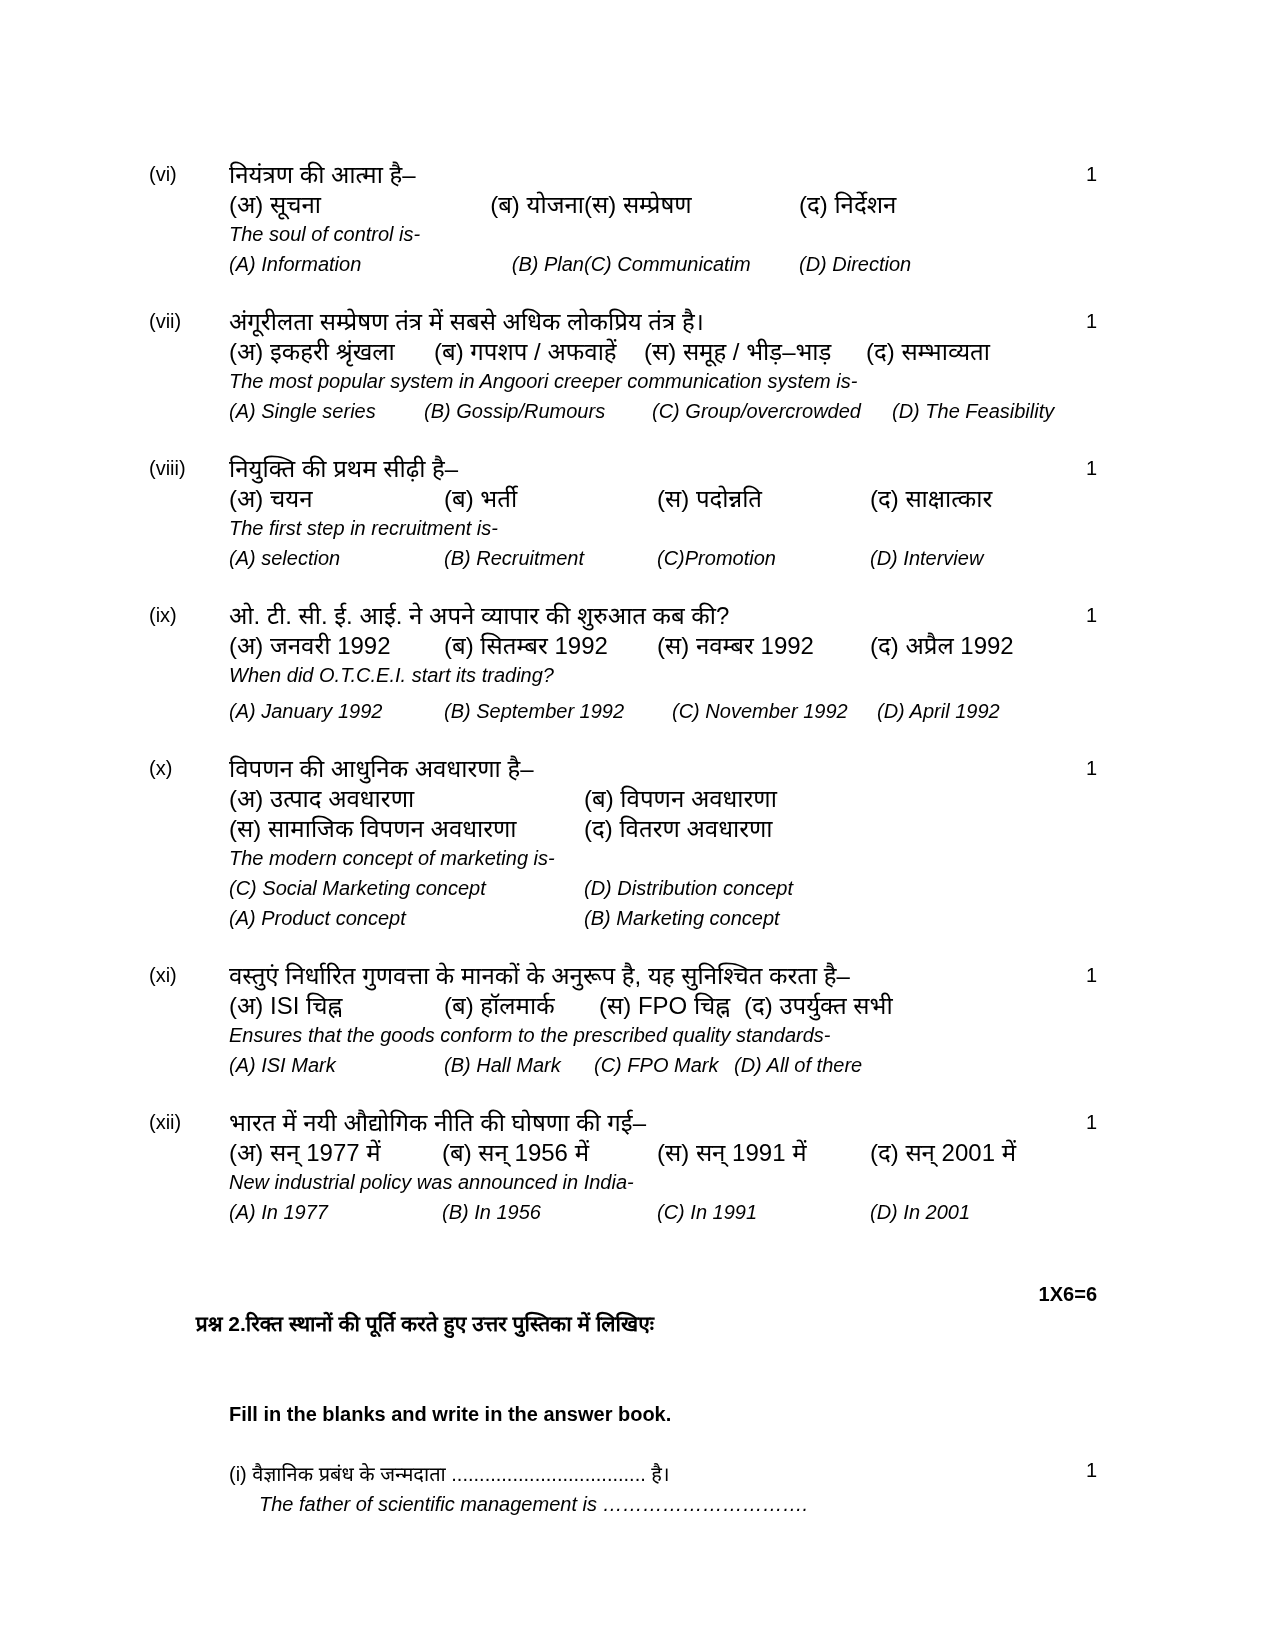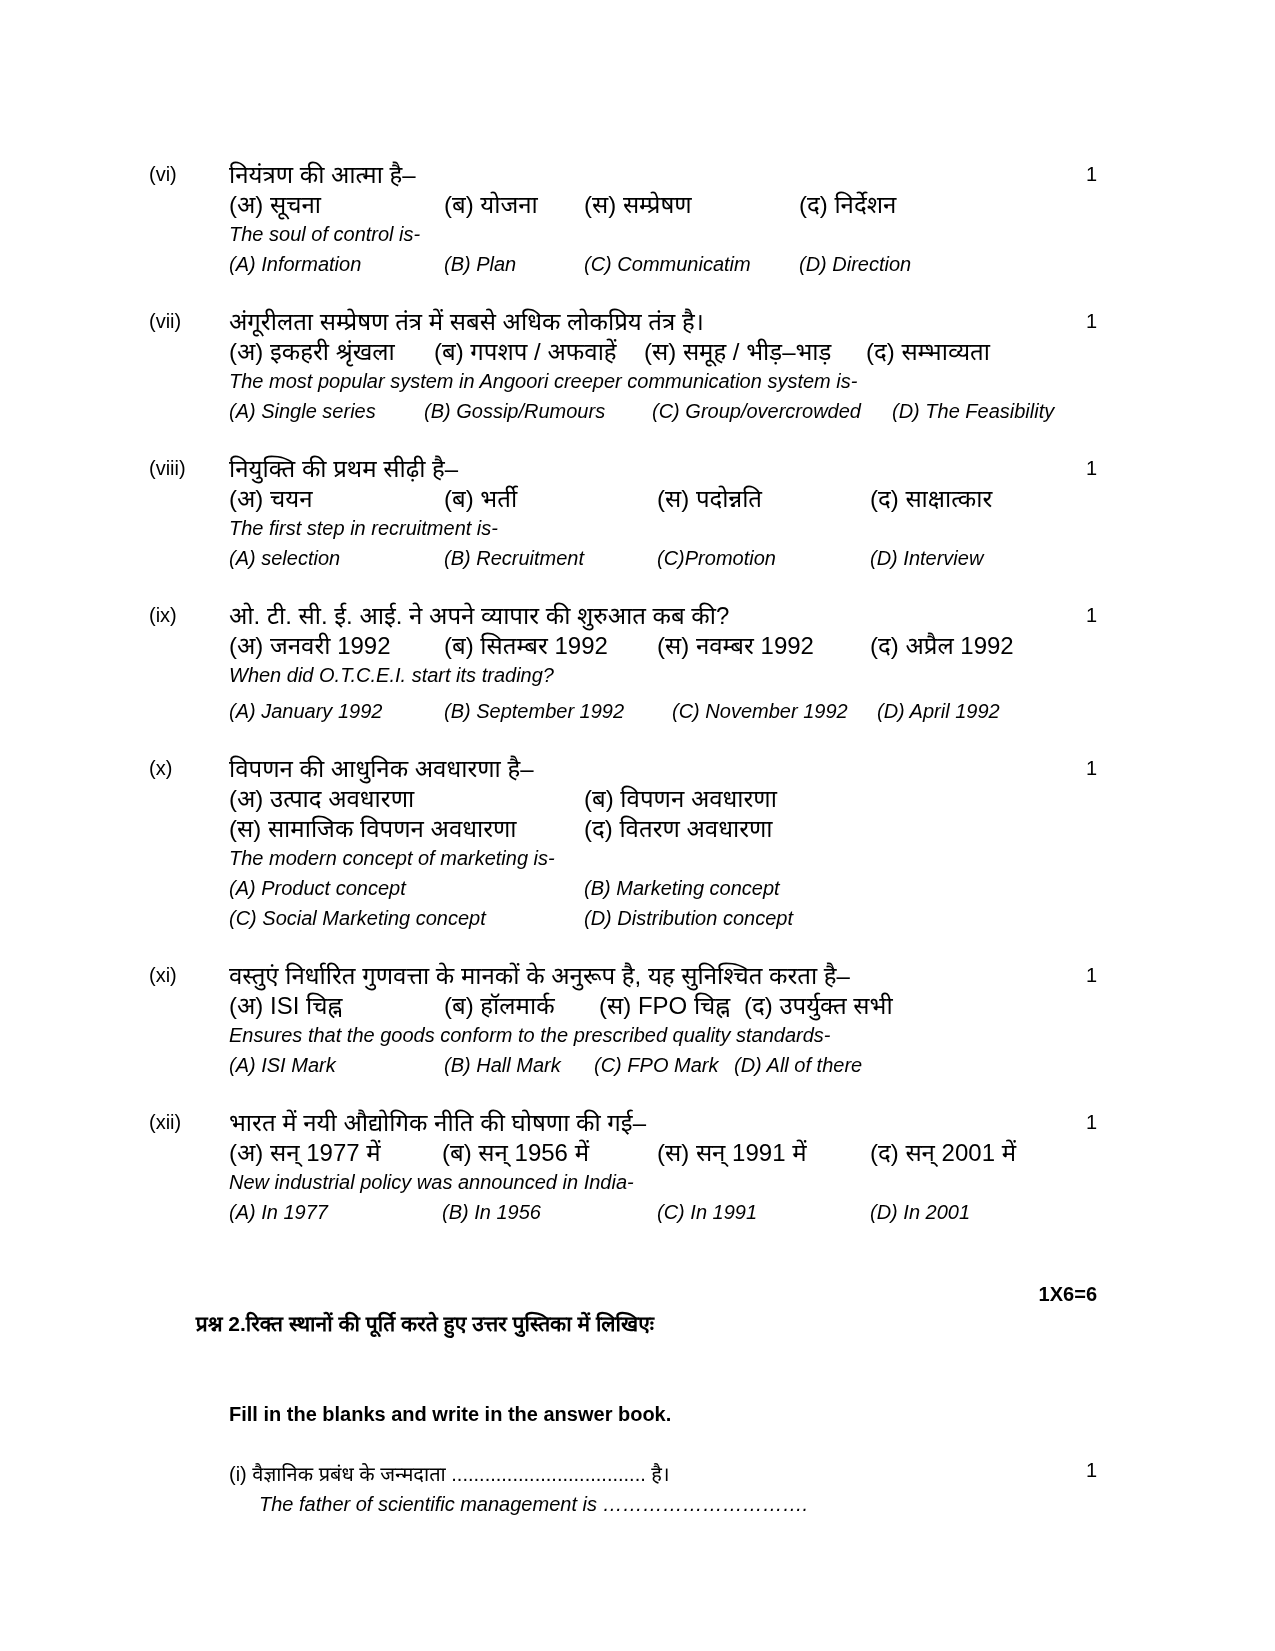--- a/index.html
+++ b/index.html
@@ -78,21 +78,21 @@
     align-items: baseline;
     line-height: 30px;
   }
   .optrow > span {
     display: inline-block;
     white-space: pre;
   }
 
   
   .w-a { width: 215px; }
-  .w-b { width: 140px; }
+  .w-b { width: 140px; text-align: right; }
   .w-c { width: 215px; }
 
   .stem { white-space: pre; }
 
   
   .section2 {
     position: relative;
     margin-top: 52px;
   }
   .sec-head {
@@ -228,26 +228,26 @@
         <div class="optrow hi">
           <span style="width:355px">(अ) उत्पाद अवधारणा</span>
           <span>(ब) विपणन अवधारणा</span>
         </div>
         <div class="optrow hi">
           <span style="width:355px">(स) सामाजिक विपणन अवधारणा</span>
           <span>(द) वितरण अवधारणा</span>
         </div>
         <div class="line en stem">The modern concept of marketing is-</div>
         <div class="optrow en">
+          <span style="width:355px">(C) Social Marketing concept</span>
+          <span>(D) Distribution concept</span>
+        </div>
+        <div class="optrow en">
           <span style="width:355px">(A) Product concept</span>
           <span>(B) Marketing concept</span>
-        </div>
-        <div class="optrow en">
-          <span style="width:355px">(C) Social Marketing concept</span>
-          <span>(D) Distribution concept</span>
         </div>
       </div>
     </div>
 
     <div class="qblock">
       <div class="qnum">(xi)</div>
       <div class="qbody">
         <div class="marks">1</div>
         <div class="line hi stem">वस्तुएं निर्धारित गुणवत्ता के मानकों के अनुरूप है, यह सुनिश्चित करता है–</div>
         <div class="optrow hi">

